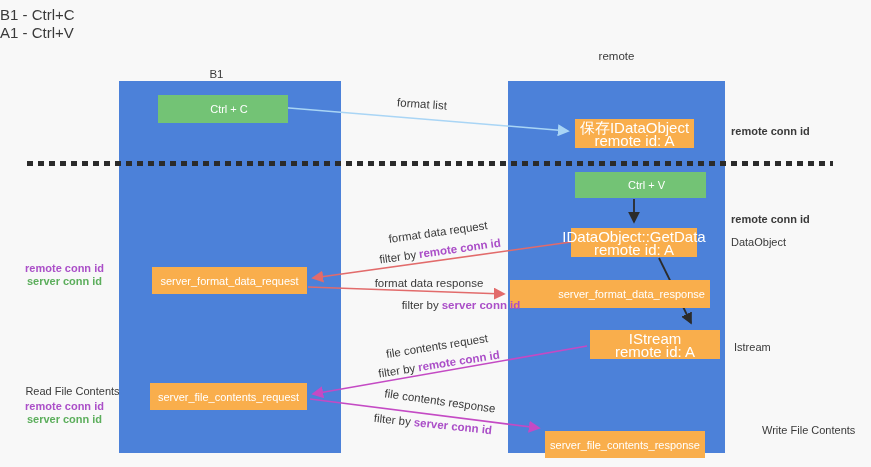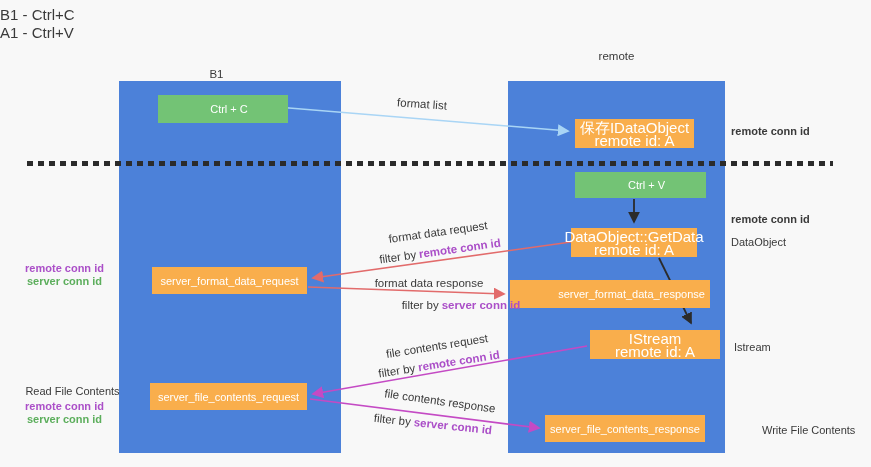--- a/index.html
+++ b/index.html
@@ -111,42 +111,42 @@
   <div class="box orange" style="left:575px;top:119px;width:119px;height:29px;">
     <span class="l1">保存IDataObject</span>
     <span class="l2">remote id: A</span>
   </div>
 
   <div class="box green" style="left:575px;top:172px;width:119px;height:26px;">
     <span class="single">Ctrl + V</span>
   </div>
 
   <div class="box orange" style="left:571px;top:228px;width:126px;height:29px;">
-    <span class="l1">DataObject::GetData</span>
+    <span class="l1">IDataObject::GetData</span>
     <span class="l2">remote id: A</span>
   </div>
 
   <div class="box orange" style="left:152px;top:267px;width:155px;height:27px;">
     <span class="single">server_format_data_request</span>
   </div>
 
   <div class="box orange" style="left:510px;top:280px;width:157px;height:28px;padding-left:43px;">
     <span class="single">server_format_data_response</span>
   </div>
 
   <div class="box orange" style="left:590px;top:330px;width:130px;height:29px;">
     <span class="l1">IStream</span>
     <span class="l2">remote id: A</span>
   </div>
 
   <div class="box orange" style="left:150px;top:383px;width:157px;height:27px;">
     <span class="single">server_file_contents_request</span>
   </div>
 
-  <div class="box orange" style="left:545px;top:415px;width:160px;height:27px;">
+  <div class="box orange" style="left:545px;top:431px;width:160px;height:27px;">
     <span class="single">server_file_contents_response</span>
   </div>
 
   <div class="alabel" style="left:422px;top:104px;--r:4deg;">format list</div>
 
   <div class="alabel" style="left:438px;top:232px;--r:-8deg;">format data request</div>
   <div class="alabel" style="left:440px;top:251px;--r:-8deg;">
     <span class="pre">filter by</span><span class="hl-purple">remote conn id</span>
   </div>
 

